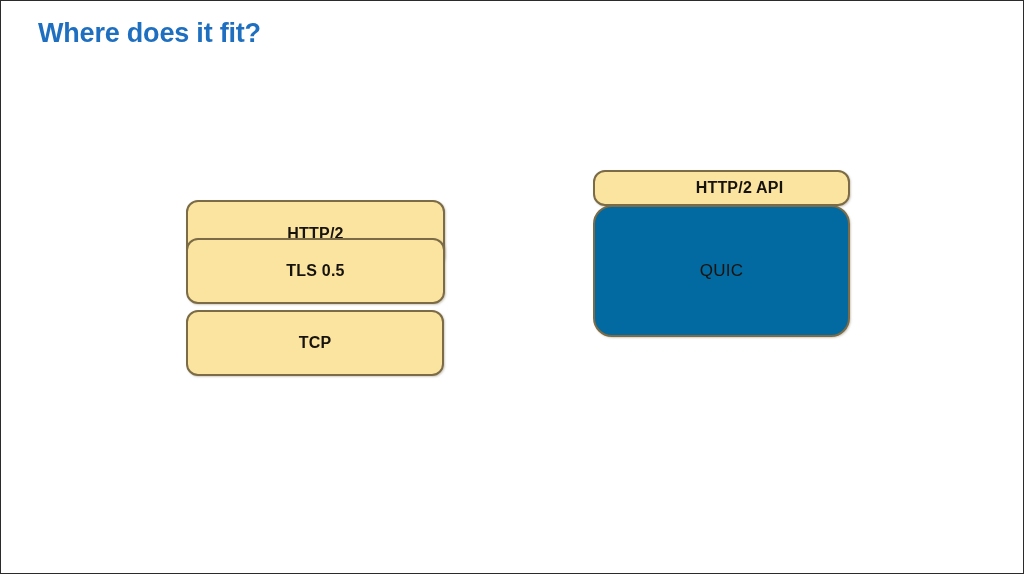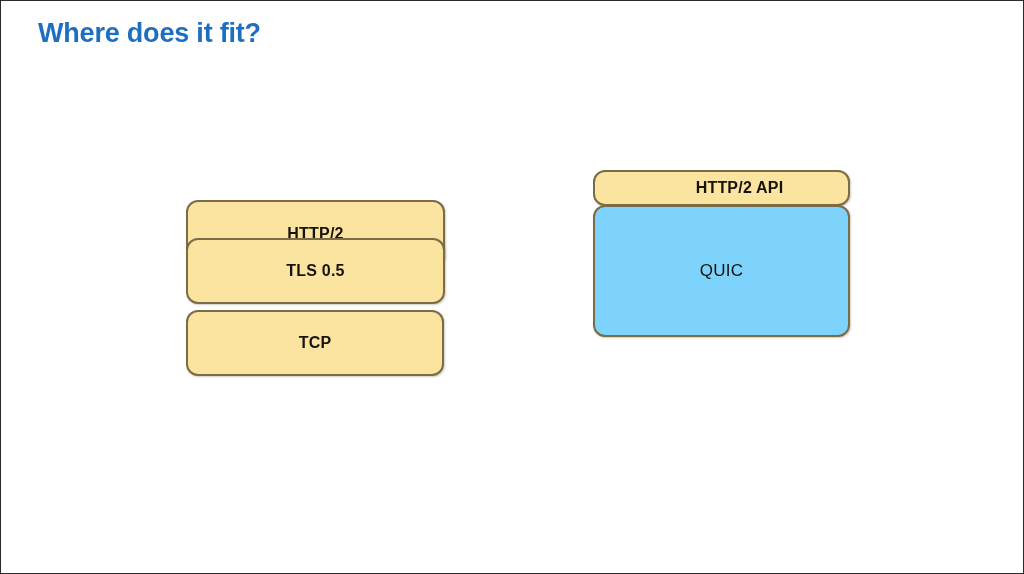--- a/index.html
+++ b/index.html
@@ -47,21 +47,21 @@
     box-sizing: border-box;
     border: 2px solid #7b6b46;
     border-radius: 12px;
     display: flex;
     align-items: center;
     justify-content: center;
     box-shadow: 1px 1px 2px rgba(120,110,85,0.35);
   }
 
   .layer-box.fill-yellow { background: #fbe3a0; }
-  .layer-box.fill-green  { background: #7dd3fc; }
+  .layer-box.fill-green  { background: #0369a1; border-radius: 19px; }
 
   .layer-label {
     font-size: 16px;
     font-weight: bold;
     color: #16120c;
     letter-spacing: 0.2px;
     white-space: nowrap;
   }
   .layer-label.lbl-quic {
     font-weight: normal;

